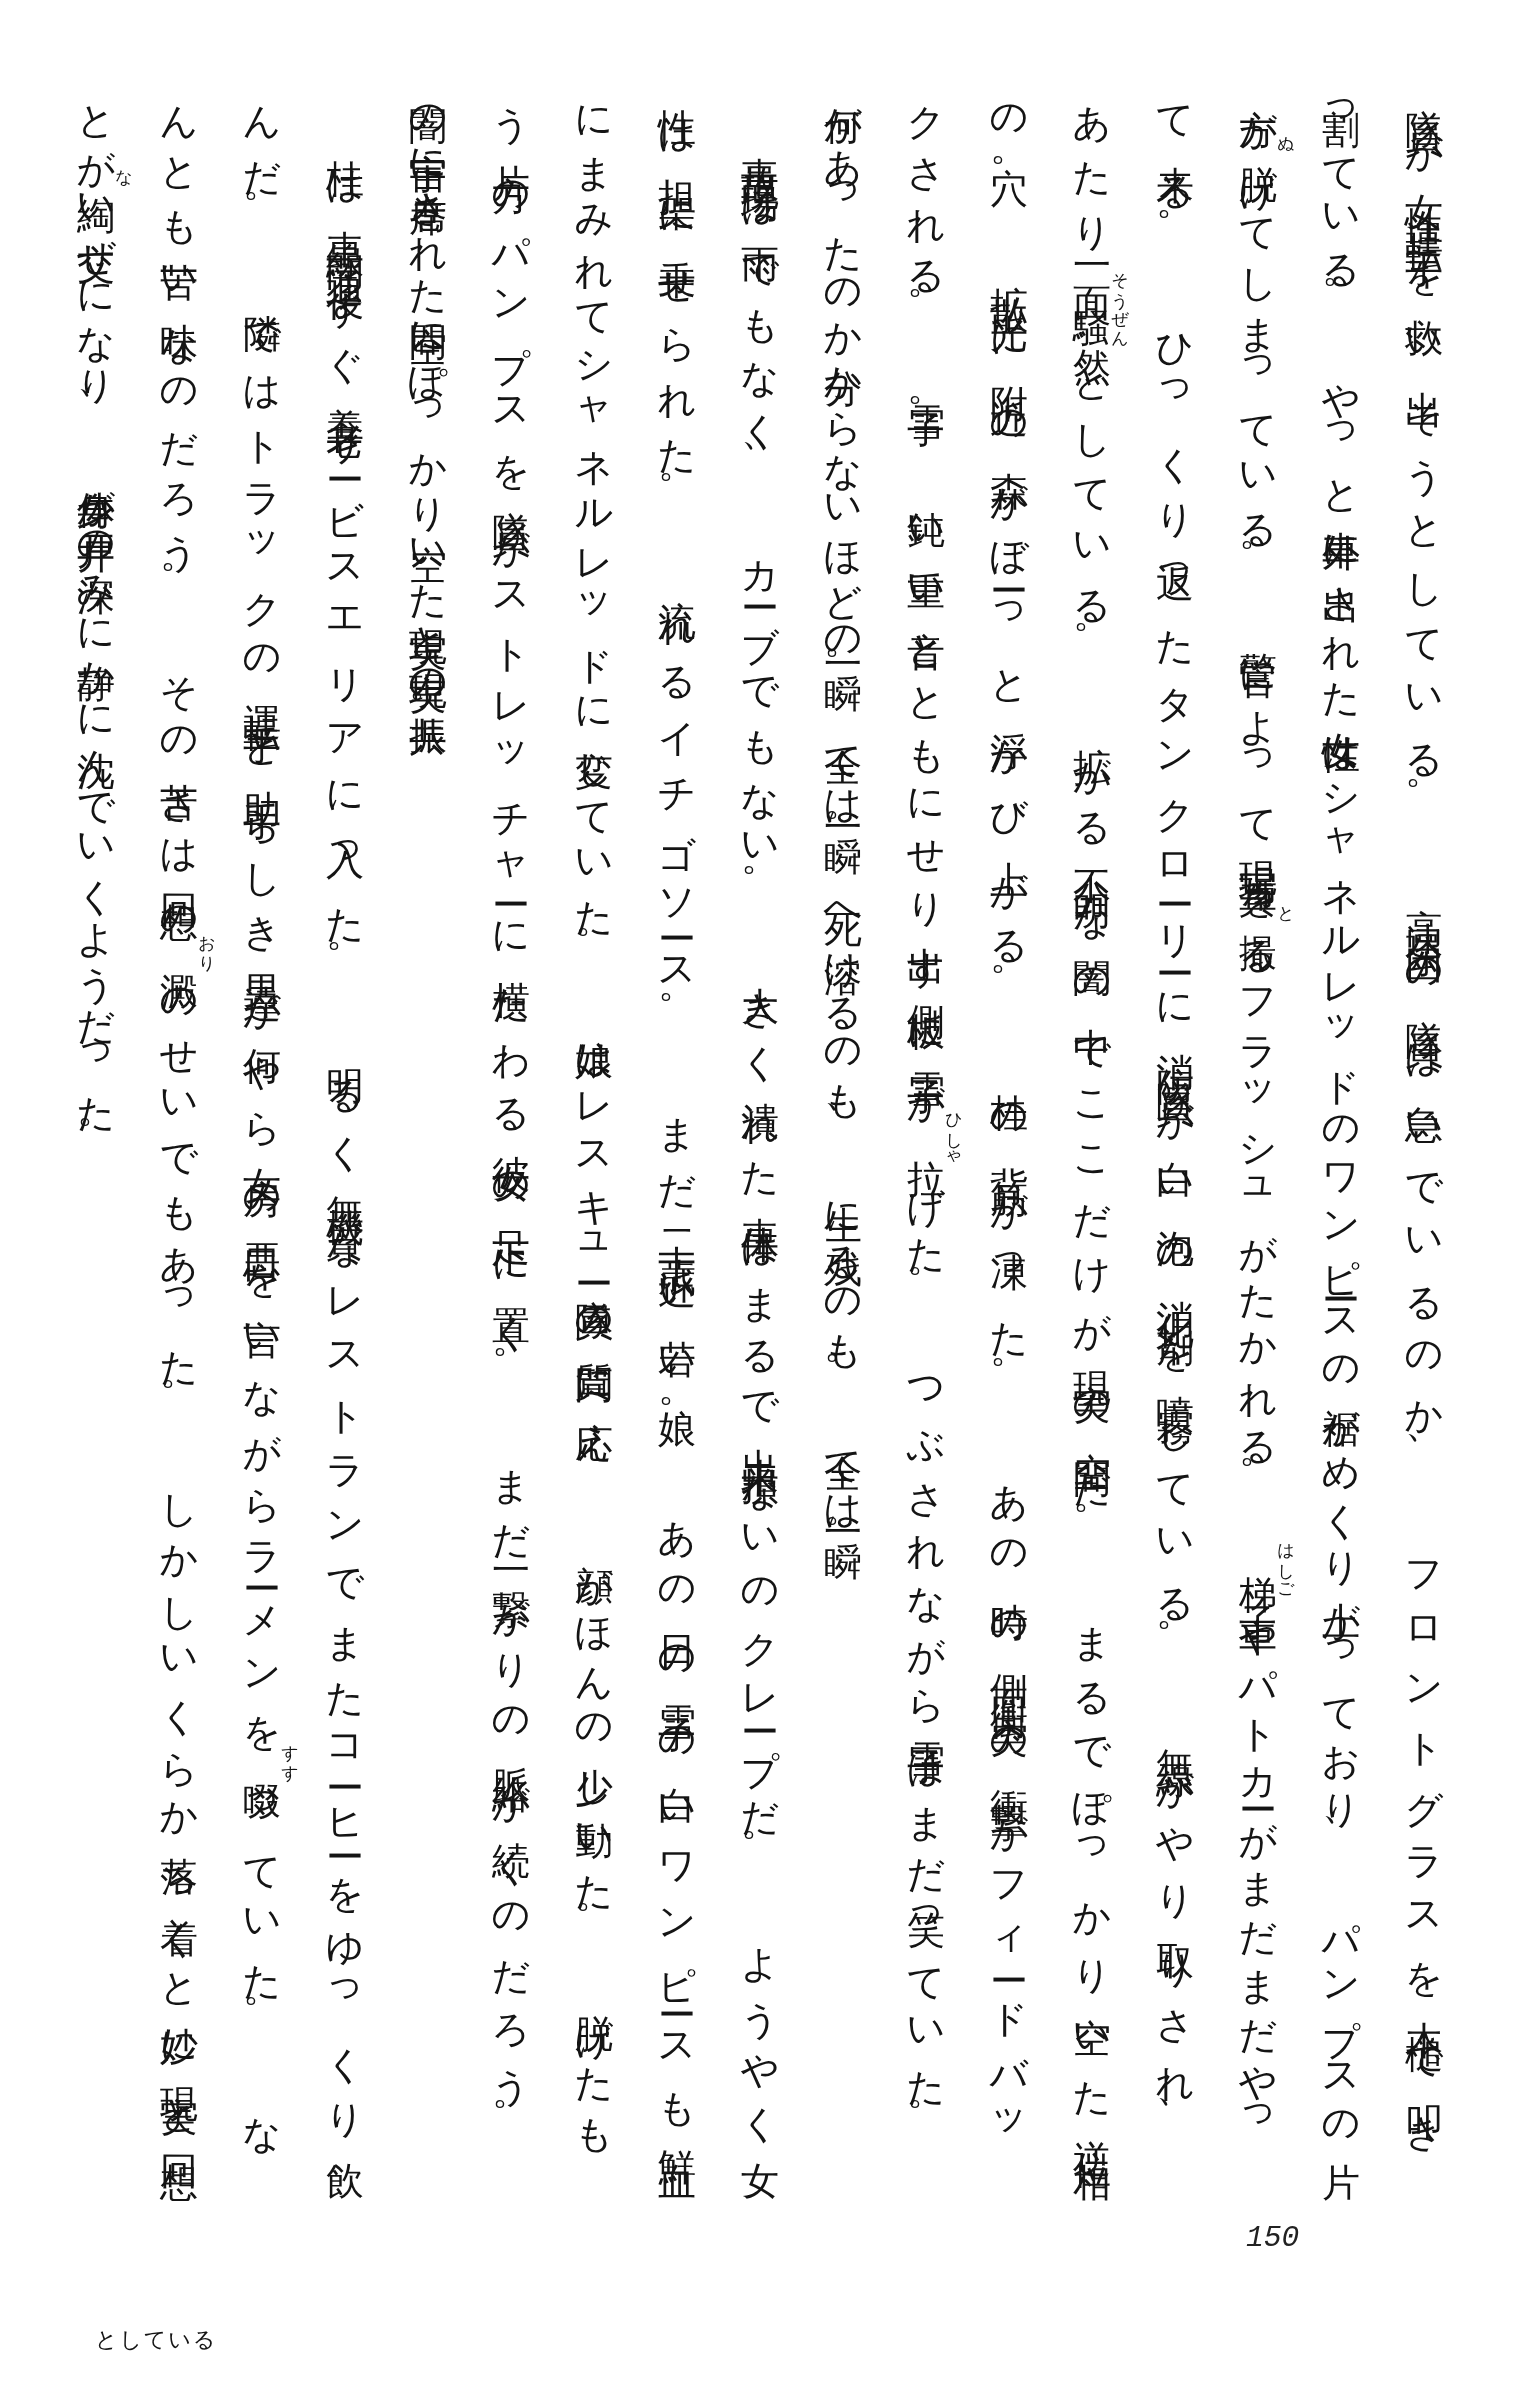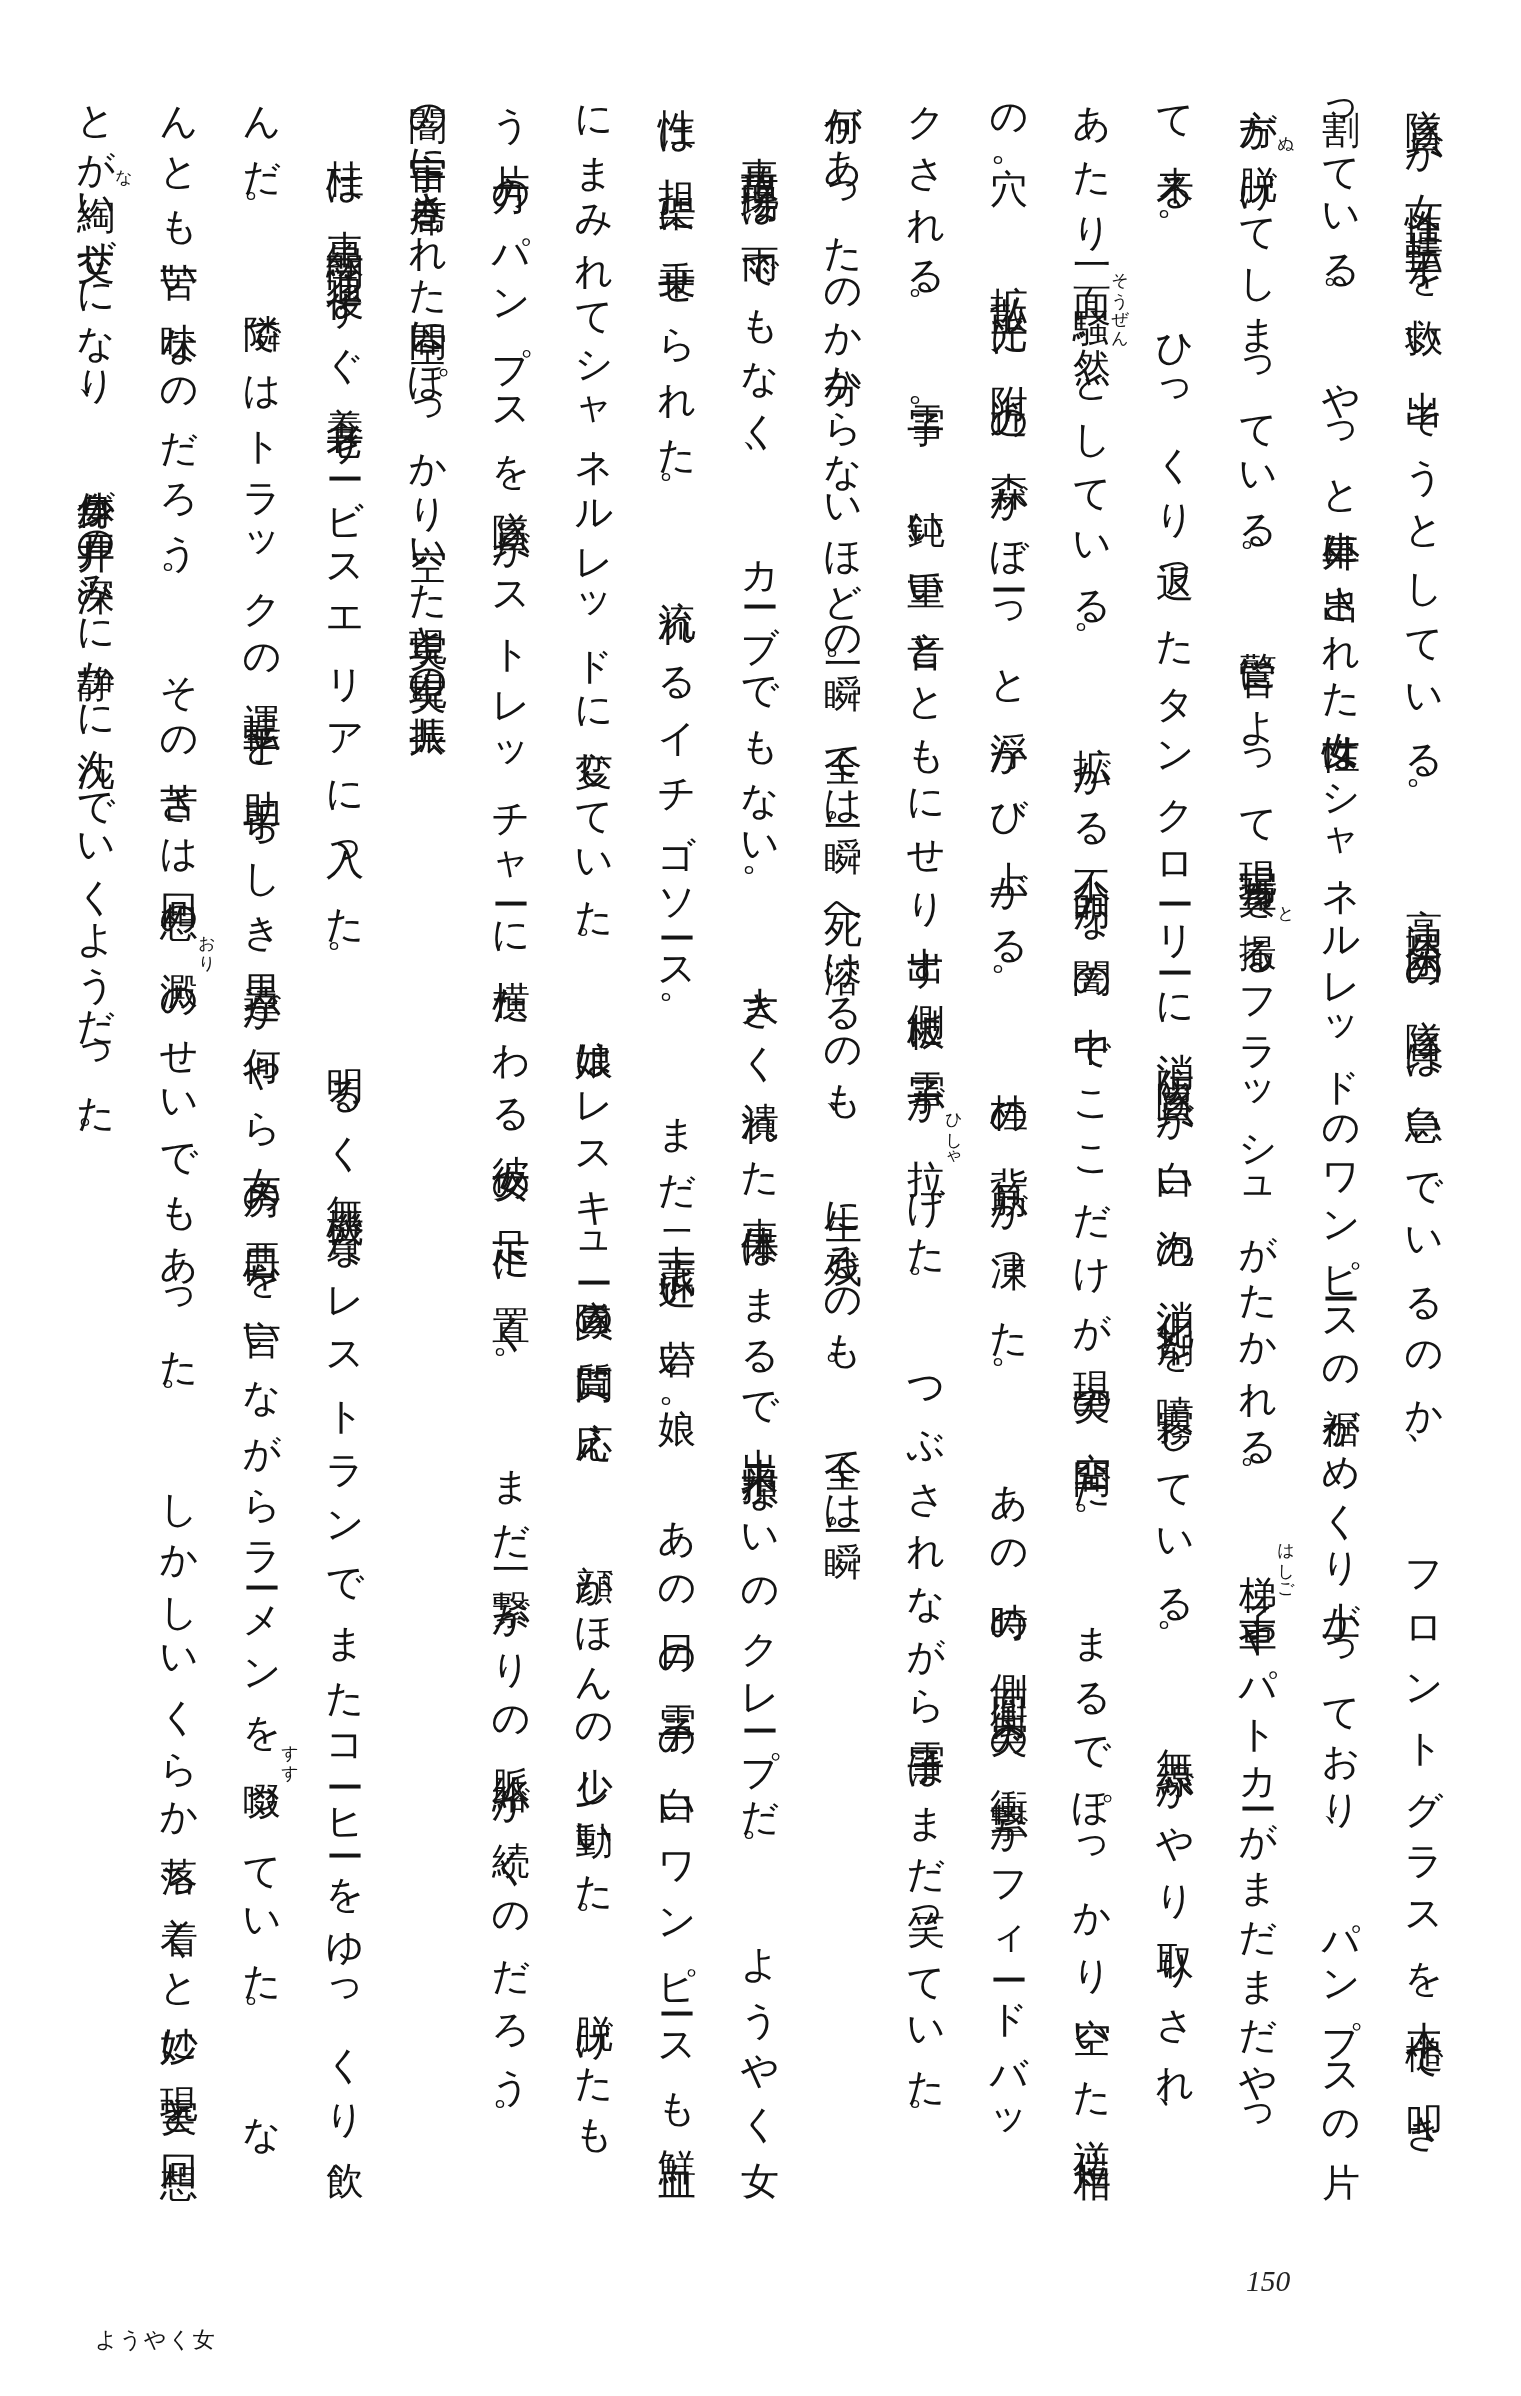--- a/index.html
+++ b/index.html
@@ -44,22 +44,21 @@
     font-size:22px;
     letter-spacing:1.9px;
     color:#141414;
   }
   .page-number {
     position:absolute;
     left:1246px; top:2221px;
     font-size:29.5px;
     font-style:italic;
     color:#222222;
-    font-family:Liberation Serif, serif;
-    margin-top:44px;
+    font-family:Liberation Mono, monospace;
   }
 </style>
 </head>
 <body>
 
 <div class="page">
   <div class="text-block" id="text-block">
       <div class="col">隊員が女性運転手を救い出そうとしている。　高速公団の隊員は急いでいるのか、　フロントグラスを木槌で叩き</div>
       <div class="col">割っている。　やっと車外に出された女性はシャネルレッドのワンピースの裾がめくり上がっており、　パンプスの片</div>
       <div class="col">方が<ruby>脱<rt>ぬ</rt></ruby>げてしまっている。　警官によって現場写真を<ruby>撮<rt>と</rt></ruby>るフラッシュがたかれる。　<ruby>梯子<rt>はしご</rt></ruby>車やパトカーがまだまだやっ</div>
@@ -71,16 +70,16 @@
       <div class="col">　事故現場は雨でもなく、　カーブでもない。　大きく潰れた車体はまるで出来損ないのクレープだ。　ようやく女</div>
       <div class="col">性は担架に乗せられた。　流れるイチゴソース。　まだ二十歳近い若い娘。　あの日の雪子の白いワンピースも鮮血</div>
       <div class="col">にまみれてシャネルレッドに変じていた。　娘はレスキュー隊員の質問に応え、　顔がほんの少し動いた。　脱げたも</div>
       <div class="col">う片方のパンプスを隊員がストレッチャーに横たわる彼女の足下に置く。　まだ一繋がりの脈絡が続くのだろう。</div>
       <div class="col para-end">闇の宇宙に席巻された空間にぽっかり空いた現実と現実の共振。</div>
       <div class="col">　桂は車線開通後すぐ養老サービスエリアに入った。　明るく無機質なレストランでまたコーヒーをゆっくり飲</div>
       <div class="col">んだ。　隣ではトラックの運転手と助手らしき男達が何やら女房の悪口を言いながらラーメンを<ruby>啜<rt>すす</rt></ruby>っていた。　な</div>
       <div class="col">んとも苦い味なのだろう。　その苦さは回想の<ruby>澱<rt>おり</rt></ruby>のせいでもあった。　しかしいくらか落ち着くと妙に現実と回想</div>
       <div class="col para-end">とが<ruby>綯<rt>な</rt></ruby>い交ぜになり、　身体が井戸の深みに静かに沈んでいくようだった。</div>
     </div>
-  <div class="running-title">ようやく女</div>
+  <div class="running-title">としている</div>
   <div class="page-number">150</div>
 </div>
 
 
 </body></html>

